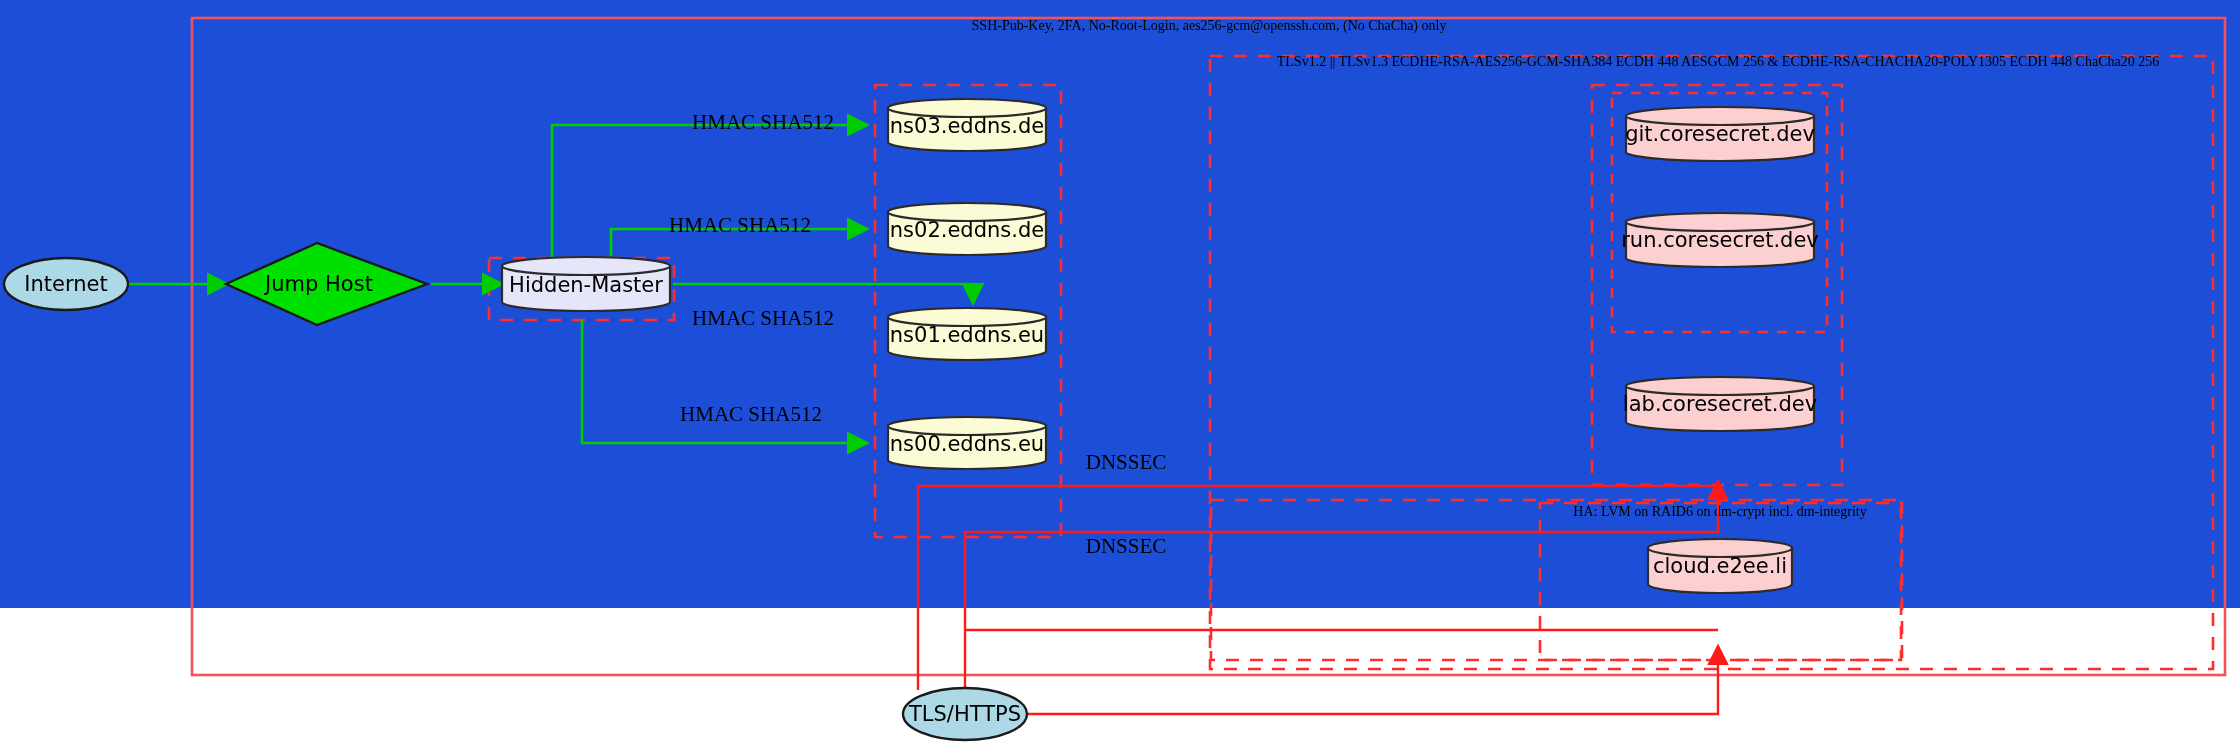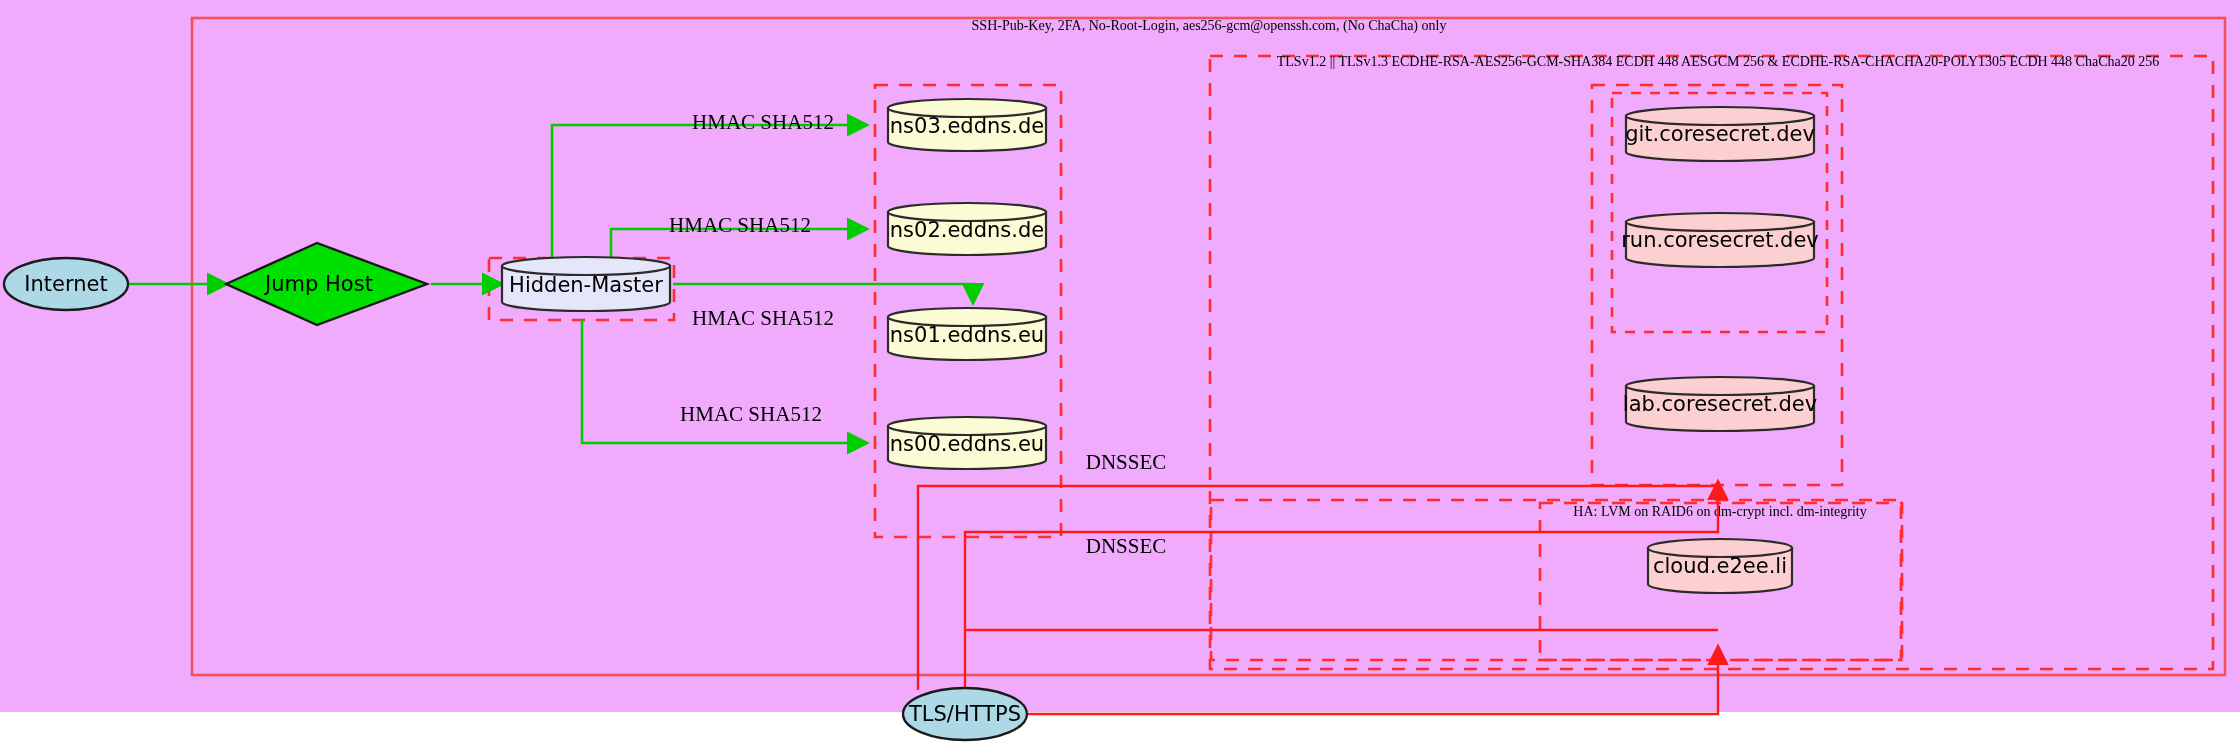--- a/index.html
+++ b/index.html
@@ -10,22 +10,22 @@
   }
   body {
     width: 2240px;
     height: 744px;
     font-family: "Liberation Sans", sans-serif;
     overflow: hidden;
   }
   #diagram-root {
     position: relative;
     width: 2240px;
-    height: 712px;
-    background: #f0abfc;
+    height: 608px;
+    background: #1d4ed8;
   }
   svg#diagram-svg {
     display: block;
     width: 2240px;
     height: 744px;
   }
   .node-label {
     font-family: "DejaVu Sans", sans-serif;
     font-size: 21px;
     fill: #000000;

